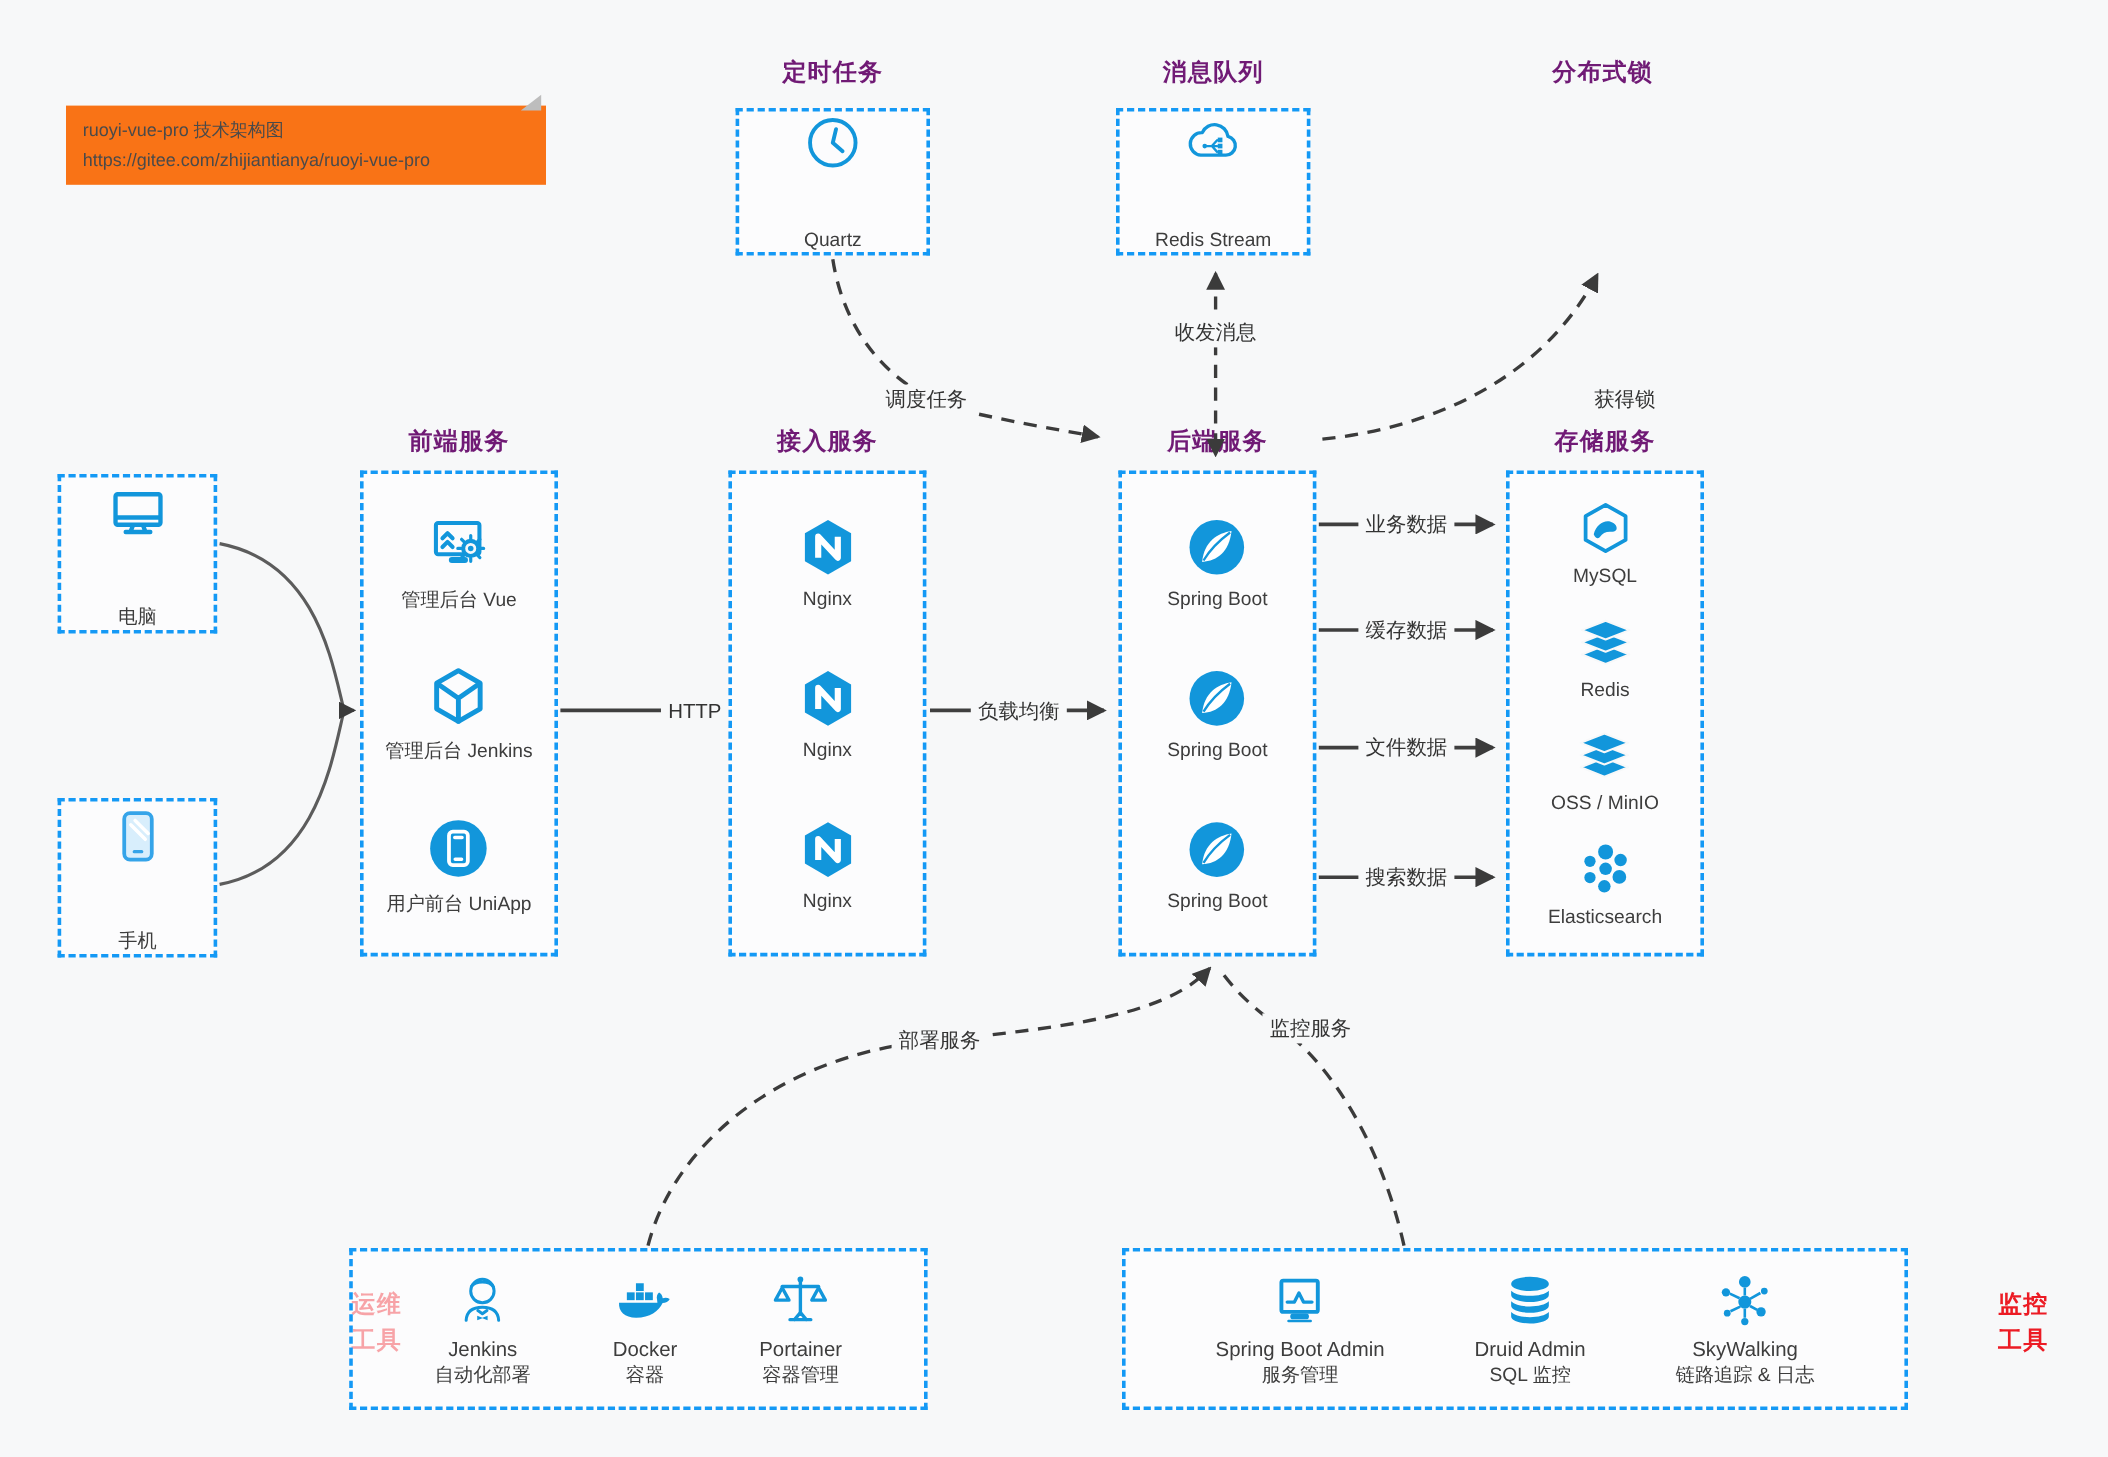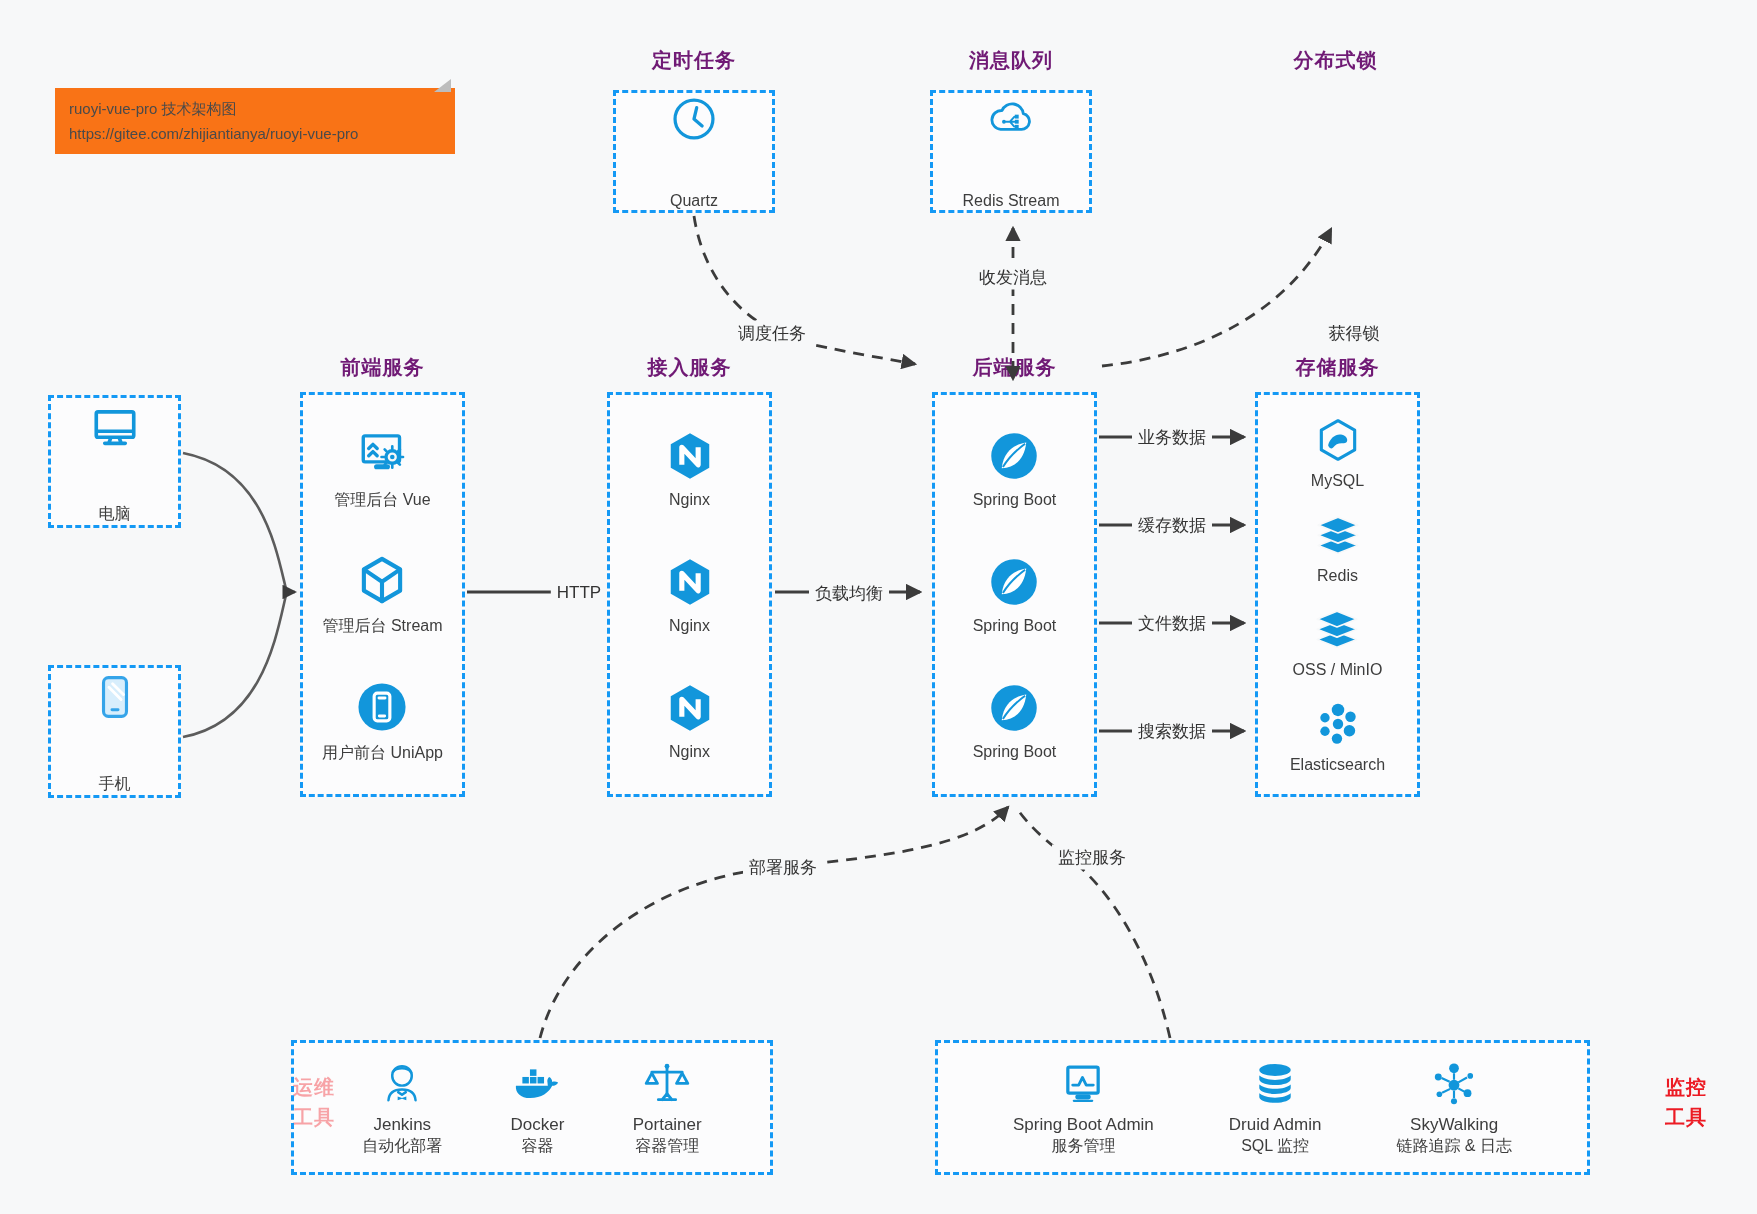--- a/index.html
+++ b/index.html
@@ -224,21 +224,21 @@
           </svg>
         </span>
       <span class="lbl">管理后台 Vue</span>
     </div>
     <div class="item">
       <span class="ic">
           <svg width="58" height="58" viewBox="0 0 48 48">
             <use href="#i-cube"></use>
           </svg>
         </span>
-      <span class="lbl">管理后台 Stream</span>
+      <span class="lbl">管理后台 Jenkins</span>
     </div>
     <div class="item">
       <span class="ic">
           <svg width="58" height="58" viewBox="0 0 48 48">
             <use href="#i-userapp"></use>
           </svg>
         </span>
       <span class="lbl">用户前台 UniApp</span>
     </div>
   </div>

